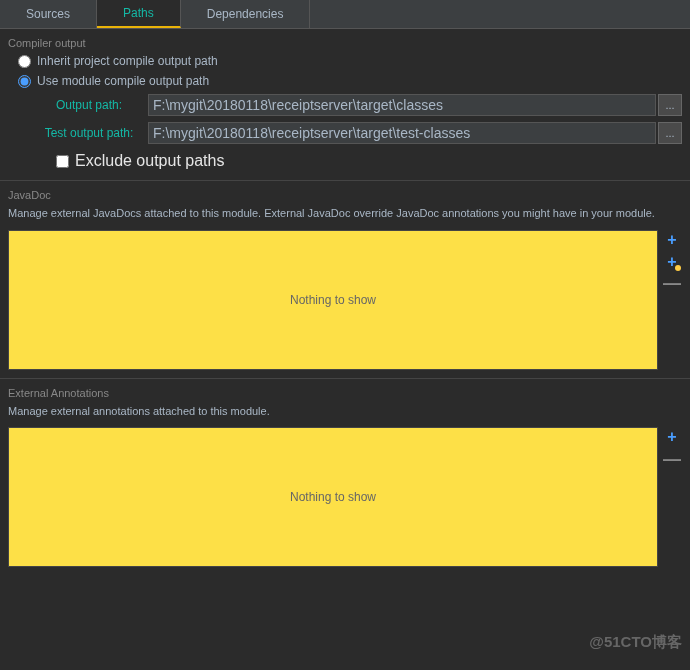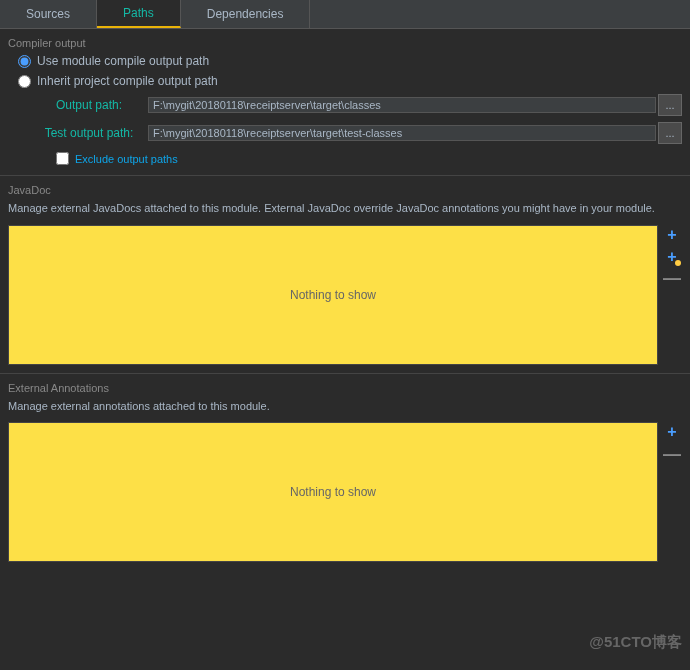--- a/index.html
+++ b/index.html
@@ -76,23 +76,23 @@
       width: 110px;
       text-align: center;
       padding-right: 8px;
       flex-shrink: 0;
     }
     .field-input {
       flex: 1;
       background: #3c3f41;
       border: 1px solid #555;
       color: #a9b7c6;
-      font-size: 11px;
+      font-size: 14px;
       padding: 2px 4px;
-      height: 16px;
+      height: 22px;
       outline: none;
     }
     .browse-btn {
       background: #4a4a4a;
       border: 1px solid #666;
       color: #a9b7c6;
       font-size: 11px;
       padding: 2px 5px;
       cursor: pointer;
       height: 22px;
@@ -104,22 +104,22 @@
       display: flex;
       align-items: center;
       gap: 6px;
       margin-left: 48px;
       margin-top: 8px;
     }
     .checkbox-row input[type="checkbox"] {
       cursor: pointer;
     }
     .checkbox-label {
-      color: #0ea5e9;
-      font-size: 11px;
+      color: #e5e5e5;
+      font-size: 16px;
     }
     .javadoc-section {
       padding: 8px;
       border-bottom: 1px solid #444;
     }
     .javadoc-section .section-title {
       margin-bottom: 4px;
     }
     .section-desc {
       font-size: 11px;
@@ -201,26 +201,26 @@
   <button class="tab active">Paths</button>
   <button class="tab">Dependencies</button>
 </div>
 
 <div class="content">
 
   <div class="section">
     <div class="section-title">Compiler output</div>
     <div class="radio-group">
       <label class="radio-item">
+        <input type="radio" name="compile-output" style="">
+        <span class="radio-label">Inherit project compile output path</span>
+      </label>
+      <label class="radio-item">
         <input type="radio" name="compile-output" checked="" style="">
         <span class="radio-label">Use module compile output path</span>
-      </label>
-      <label class="radio-item">
-        <input type="radio" name="compile-output" style="">
-        <span class="radio-label">Inherit project compile output path</span>
       </label>
     </div>
 
     <div class="field-row">
       <span class="field-label">Output path:</span>
       <input type="text" class="field-input" value="F:\mygit\20180118\receiptserver\target\classes" style="">
       <button class="browse-btn">...</button>
     </div>
 
     <div class="field-row">

